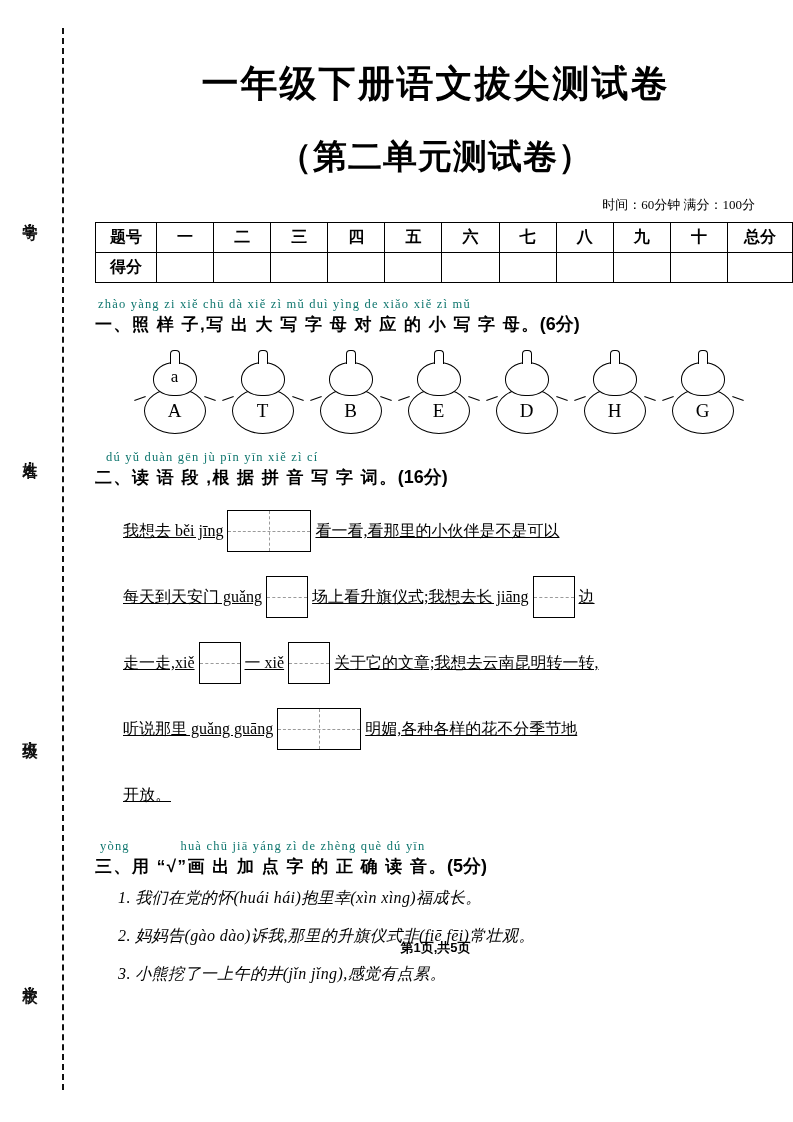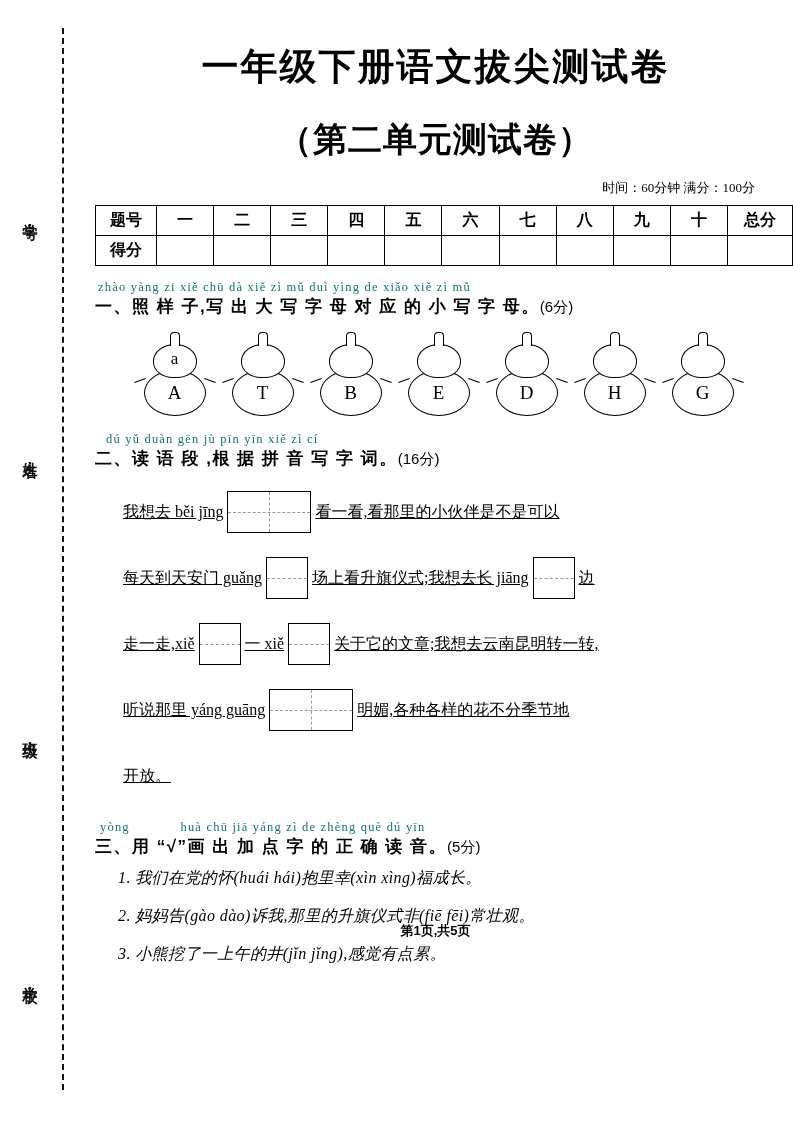--- a/index.html
+++ b/index.html
@@ -43,21 +43,21 @@
   }
   .vlabel.xh { top: 212px; }
   .vlabel.xm { top: 450px; }
   .vlabel.bj { top: 730px; }
   .vlabel.xx { top: 975px; }
 
   
   .page {
     position: absolute;
     left: 78px;
-    top: 0;
+    top: 17px;
     width: 715px;
     height: 966px;
   }
 
   .title {
     text-align: center;
     font-family: "Liberation Sans", sans-serif;
     font-weight: bold;
     font-size: 37px;
     letter-spacing: 2px;
@@ -118,22 +118,22 @@
   .pinyin-line.indent3 { padding-left: 22px; }
   .sec-heading {
     font-family: "Liberation Sans", sans-serif;
     font-weight: bold;
     font-size: 17px;
     padding-left: 17px;
     letter-spacing: 1.5px;
     margin-top: 2px;
   }
   .sec-heading .pts {
-    font-weight: normal;
-    font-size: 15px;
+    font-weight: bold;
+    font-size: 18px;
     letter-spacing: 0;
   }
 
   
   .snow-row {
     display: flex;
     justify-content: center;
     gap: 14px;
     margin-top: 14px;
     padding-left: 6px;
@@ -421,21 +421,21 @@
       <span class="tx">边</span>
     </div>
     <div class="ln">
       <span class="tx">走一走,xiě</span>
       <span class="tian w1"></span>
       <span class="tx">一 xiě</span>
       <span class="tian w1"></span>
       <span class="tx">关于它的文章;我想去云南昆明转一转,</span>
     </div>
     <div class="ln">
-      <span class="tx">听说那里 yáng guāng</span>
+      <span class="tx">听说那里 guǎng guāng</span>
       <span class="tian w2">
           <span class="vdash" style="left:50%"></span>
         </span>
       <span class="tx">明媚,各种各样的花不分季节地</span>
     </div>
     <div class="ln">
       <span class="tx">开放。</span>
     </div>
   </div>
 

